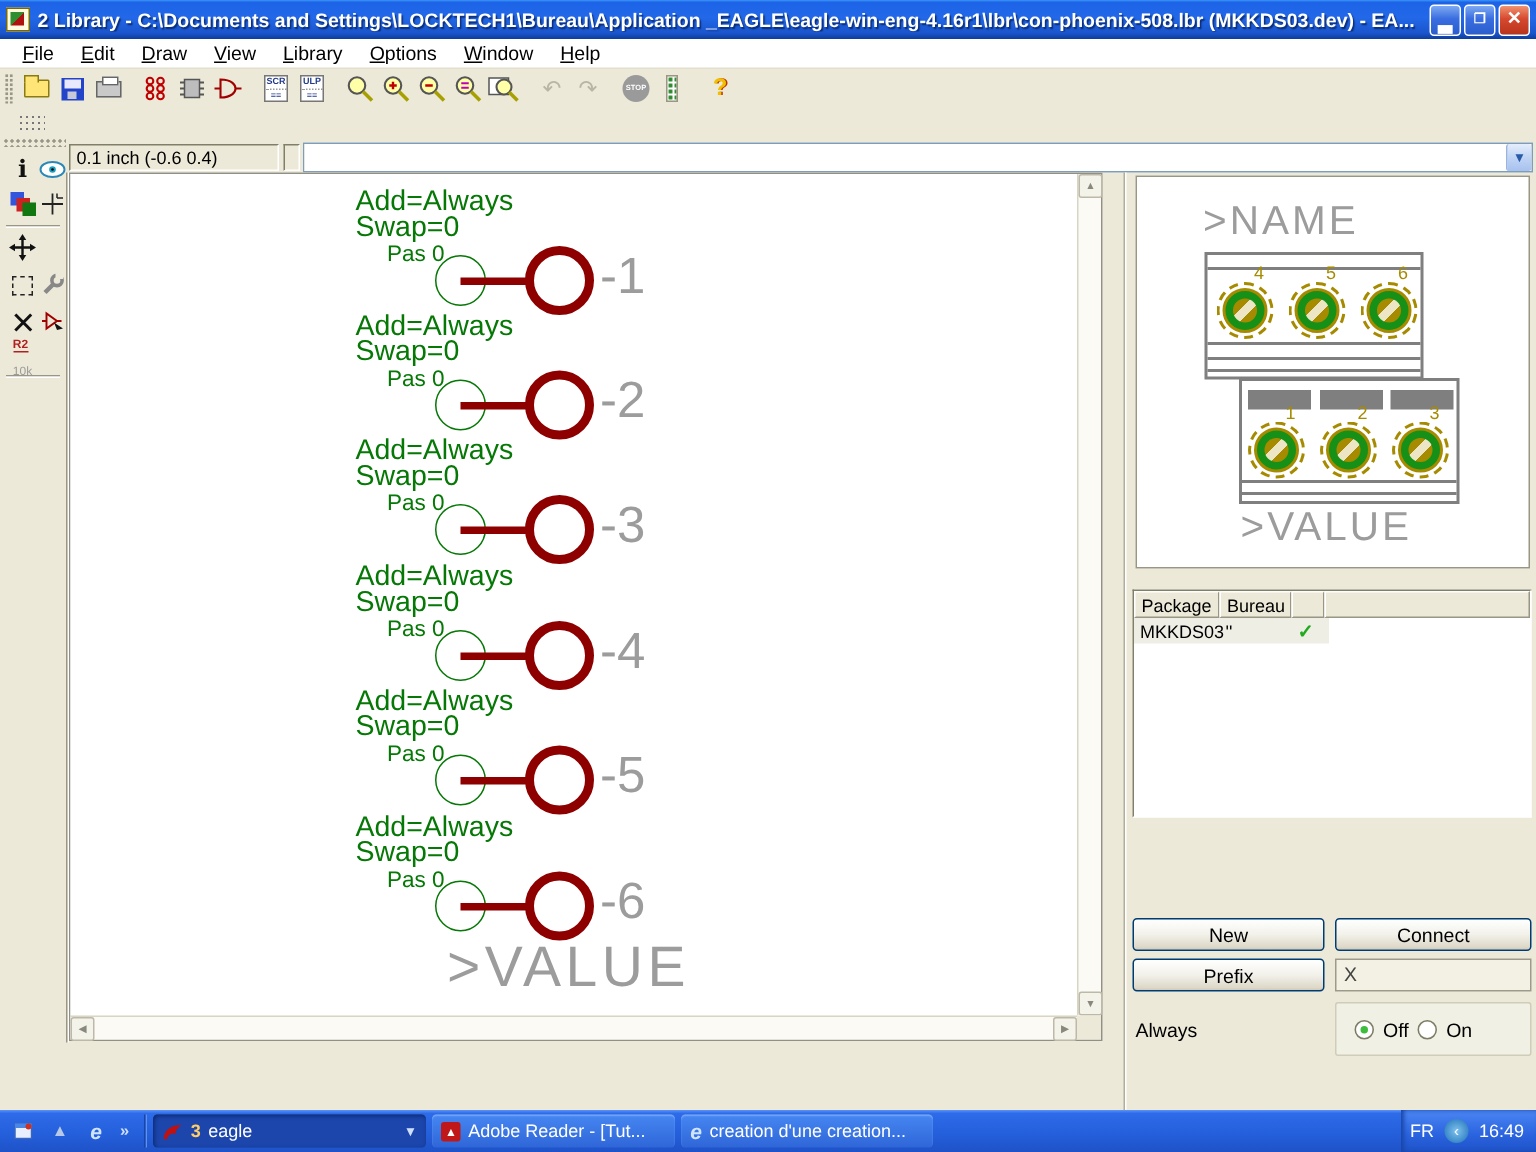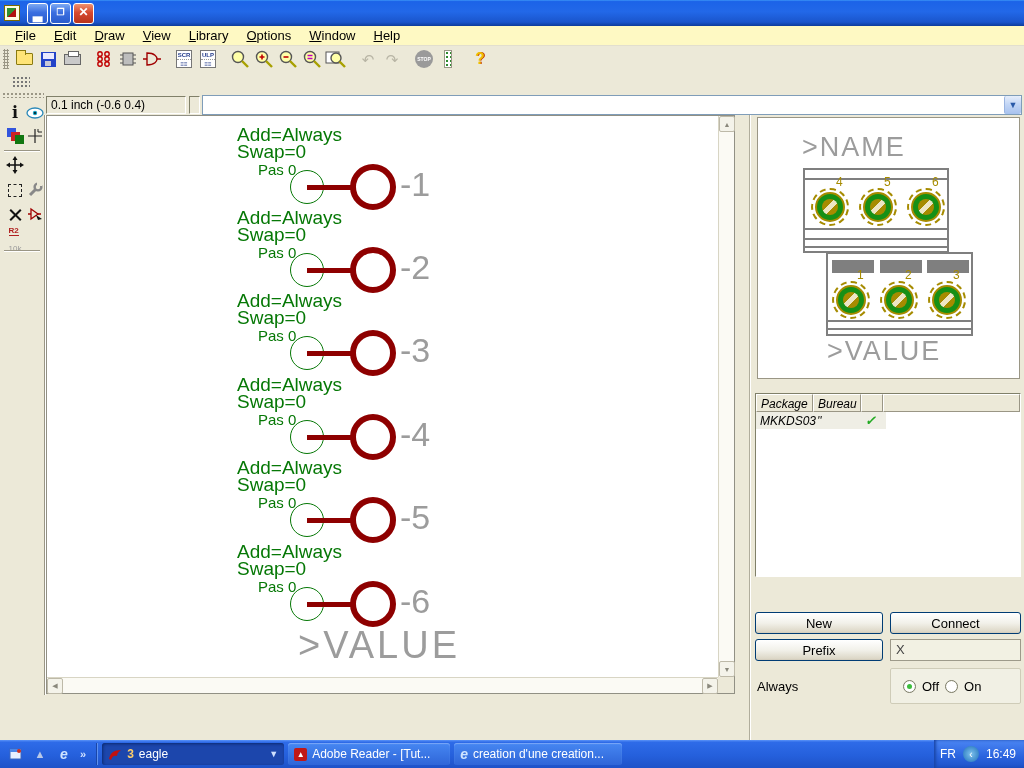--- a/index.html
+++ b/index.html
@@ -18,21 +18,21 @@
   .app-icon::after{ content:""; position:absolute; left:2px; top:2px; width:9px; height:9px;
     background:linear-gradient(135deg,#2f8f2f 50%,#b01010 50%); }
   .winbtn { width:21px; height:21px; border-radius:3px; border:1px solid #fff; margin-left:2px;
     background:linear-gradient(180deg,#7da9f2,#3a6ee0 45%,#2a5ccc); position:relative; flex:none; }
   .winbtn.close { background:linear-gradient(180deg,#f0926f,#d6492f 45%,#b8341c); }
   .winbtn .g { position:absolute; color:#fff; font-size:12px; font-weight:bold; left:0; right:0; top:1px; text-align:center;}
   .winbtn.min .g { top:4px; }
   .winbtn.rest .g { font-size:9px; top:3px; }
 
   
-  #menubar { left:0; top:26px; width:1024px; height:20px; background:#fef9c3;
+  #menubar { left:0; top:26px; width:1024px; height:20px; background:#ffffff;
     display:flex; padding-left:6px; border-bottom:1px solid #e2dfce; }
   .menu-item { font-size:13px; color:#000; padding:2px 9px; cursor:default; }
   .menu-item u { text-decoration:underline; }
 
   
   #toolbar { left:0; top:46px; width:1024px; height:26px; background:#ECE9D8;
     display:flex; align-items:center; }
   .grip { width:6px; height:20px; margin:0 3px;
     background-image:radial-gradient(#9a9685 1px, transparent 1.2px); background-size:3px 3px; }
   .tbtn { width:24px; height:22px; display:flex; align-items:center; justify-content:center; position:relative; }
@@ -112,22 +112,22 @@
   .pkg-block { position:absolute; border:2px solid #7f7f7f; background:#fff; }
   .pkg-line { position:absolute; left:0; right:0; height:0; border-top:2px solid #7f7f7f; }
   .pkg-grayrect { position:absolute; height:13px; background:#7f7f7f; }
   .pad { position:absolute; width:38px; height:38px; }
   .pad-dash { position:absolute; inset:0; border:2px dashed #a68b00; border-radius:50%; }
   .pad-green { position:absolute; inset:4px; background:#169016; border:2px solid #a68b00; border-radius:50%; }
   .pad-hole { position:absolute; inset:11px; border-radius:50%;
     background:linear-gradient(135deg,#a68b00 38%,#ede6c4 38%,#ede6c4 62%,#a68b00 62%); }
   .pad-no { position:absolute; color:#a68b00; font-size:12px; line-height:1; }
 
-  #pkg-table { left:755px; top:393px; width:266px; height:184px; background:#fff;
-    border:1px solid; border-color:#808069 #fff #fff #808069; font-size:12px;font-style:italic; }
+  #pkg-table { left:755px; top:393px; width:266px; height:152px; background:#fff;
+    border:1px solid; border-color:#808069 #fff #fff #808069; font-size:12px; }
   .th-row { display:flex; height:18px; }
   .th { background:#ECE9D8; border:1px solid; border-color:#fff #9a9685 #9a9685 #fff;
     padding:2px 4px; font-size:12px; }
   .td-row { display:flex; height:17px; background:#efeee5; width:130px; }
   .td { padding:2px 4px; }
   .check { color:#22aa22; font-weight:bold; font-size:13px; line-height:13px; }
 
   .xpbtn { background:linear-gradient(180deg,#ffffff,#f2f1ea 50%,#ddd8c8 92%,#d0caba);
     border:1px solid #003c74; border-radius:3px; font-size:13px; color:#000;
     display:flex; align-items:center; justify-content:center; }
@@ -173,20 +173,21 @@
     color:#fff; font-size:10px; display:flex; align-items:center; justify-content:center; }
   #tray .time { color:#fff; font-size:12px; }
 
   svg { display:block; }
 </style>
 </head>
 <body>
 
 <div class="abs" id="titlebar">
   <div class="app-icon"></div>
+  <div id="title-text">2 Library - C:\Documents and Settings\LOCKTECH1\Bureau\Application _EAGLE\eagle-win-eng-4.16r1\lbr\con-phoenix-508.lbr (MKKDS03.dev) - EA...</div>
   <div class="winbtn min">
       <span class="g">▃</span>
     </div>
   <div class="winbtn rest">
       <span class="g">❐</span>
     </div>
   <div class="winbtn close">
       <span class="g">✕</span>
     </div>
 </div>

